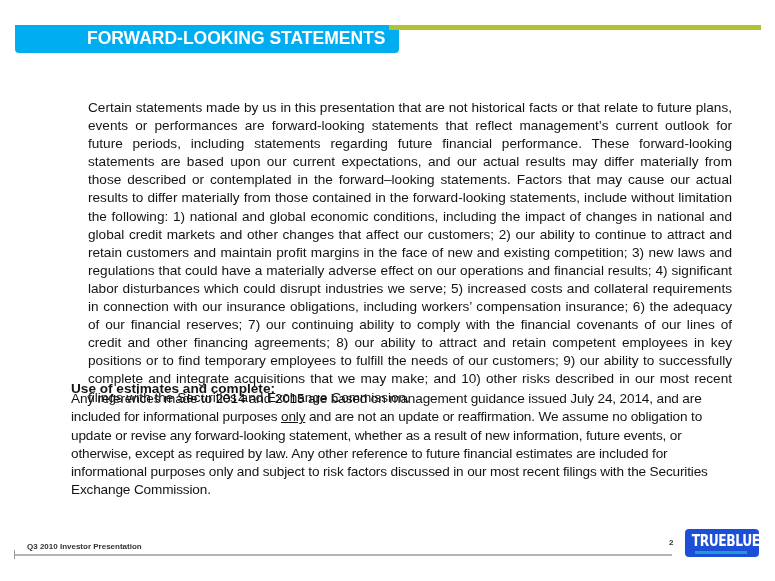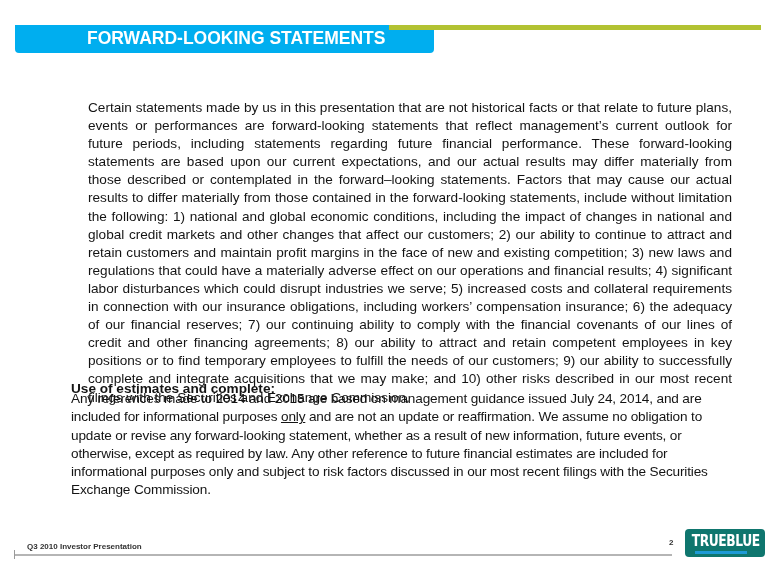--- a/index.html
+++ b/index.html
@@ -3,21 +3,21 @@
   <meta charset="utf-8">
   <style>
     html, body { margin: 0; padding: 0; }
     body {
       width: 775px; height: 581px; position: relative; overflow: hidden;
       background: #ffffff;
       font-family: "Liberation Sans", sans-serif;
       color: #111111;
     }
     .title-bar {
-      position: absolute; left: 15px; top: 25px; width: 419px; height: 28px;
+      position: absolute; left: 15px; top: 25px; width: 384px; height: 28px;
       background: #00aeef; border-radius: 0 0 4px 4px;
     }
     .title-text {
       position: absolute; left: 72px; top: 3px;
       color: #ffffff; font-weight: bold; font-size: 17.5px; letter-spacing: 0;
       white-space: nowrap;
     }
     .accent-line {
       position: absolute; left: 389px; top: 25px; width: 372px; height: 5px;
       background: #b2c232;
@@ -48,22 +48,22 @@
     }
     .footer-label {
       position: absolute; left: 27px; top: 542px;
       font-size: 8px; font-weight: bold; color: #333333;
     }
     .page-number {
       position: absolute; left: 669px; top: 538px;
       font-size: 8px; font-weight: bold; color: #333333;
     }
     .logo {
-      position: absolute; left: 685px; top: 529px; width: 64px; height: 28px;
-      background: #0f766e; border-radius: 4px; padding-left: 16px;
+      position: absolute; left: 685px; top: 529px; width: 74px; height: 28px;
+      background: #1d4ed8; border-radius: 4px;
     }
     .logo-text {
       position: absolute; left: 0; top: 3px; width: 74px; text-align: center;
       color: #ffffff; font-weight: bold; font-size: 15px; letter-spacing: -0.5px;
       font-family: "DejaVu Sans", sans-serif; transform: scaleX(0.82);
     }
     .logo-underline {
       position: absolute; left: 10px; top: 22px; width: 52px; height: 3px;
       background: #1e9ad6;
     }

